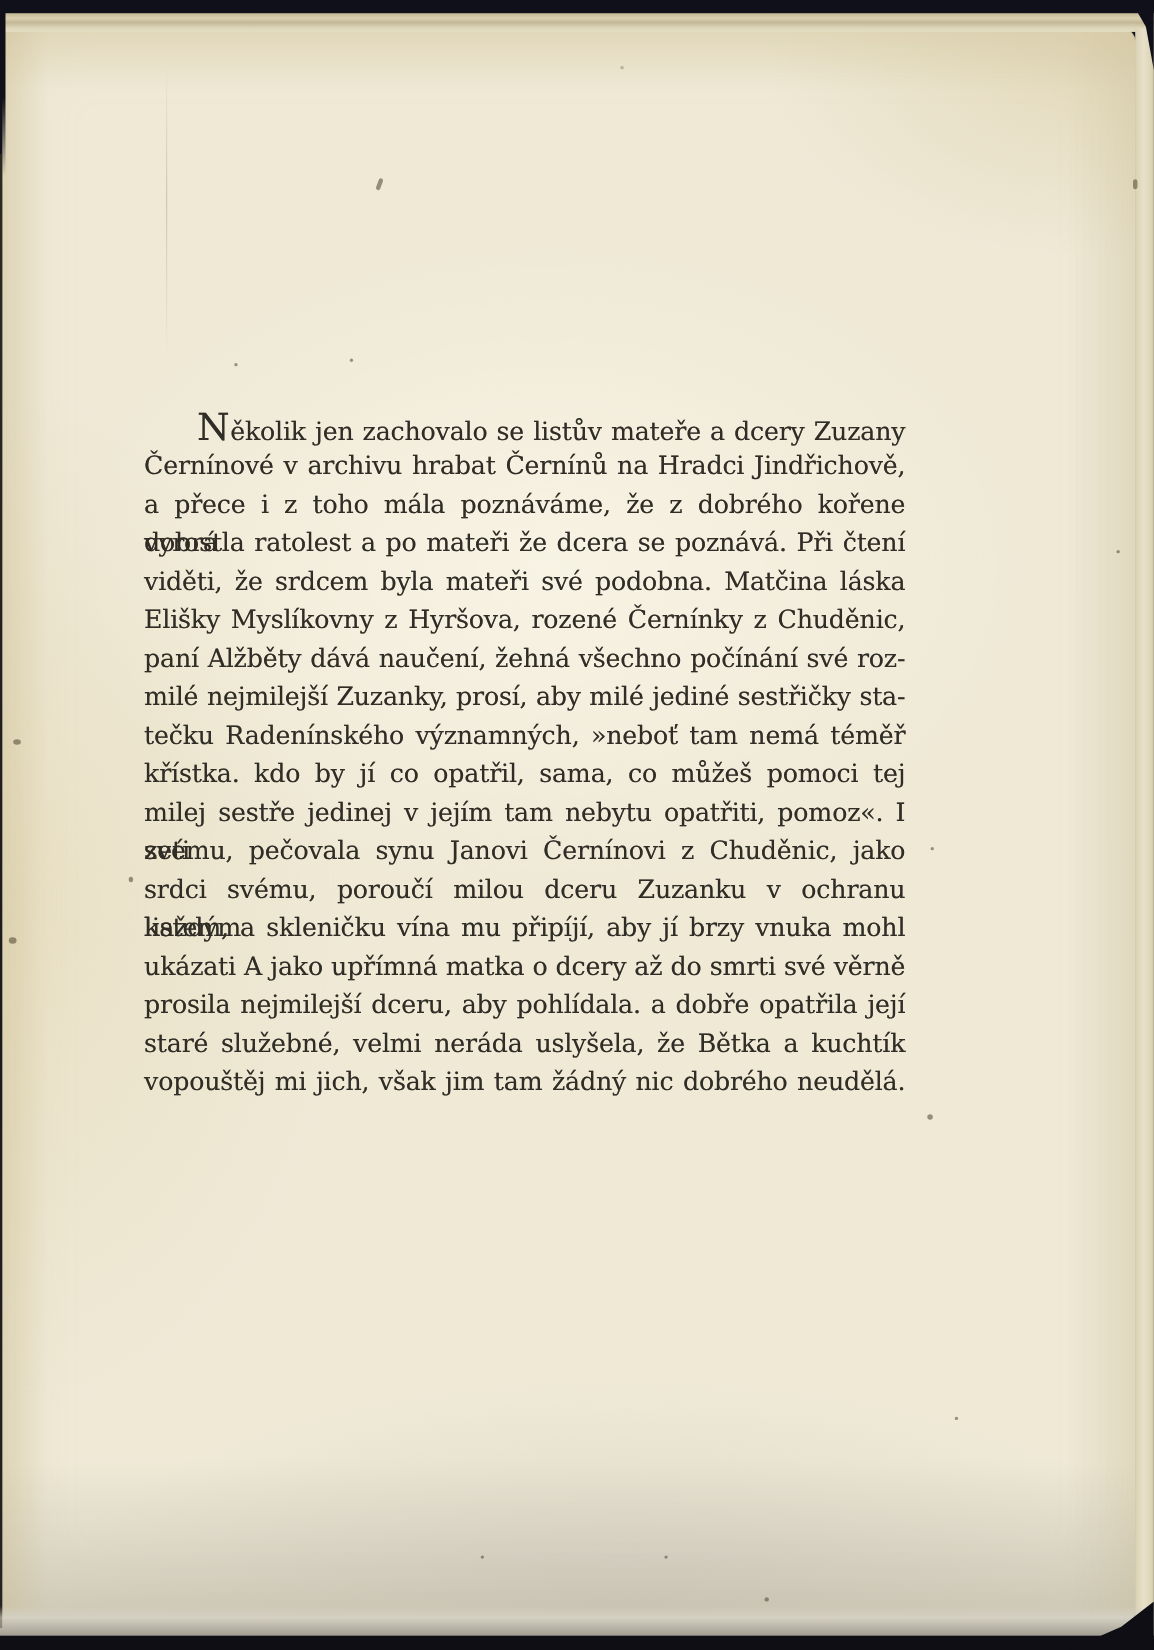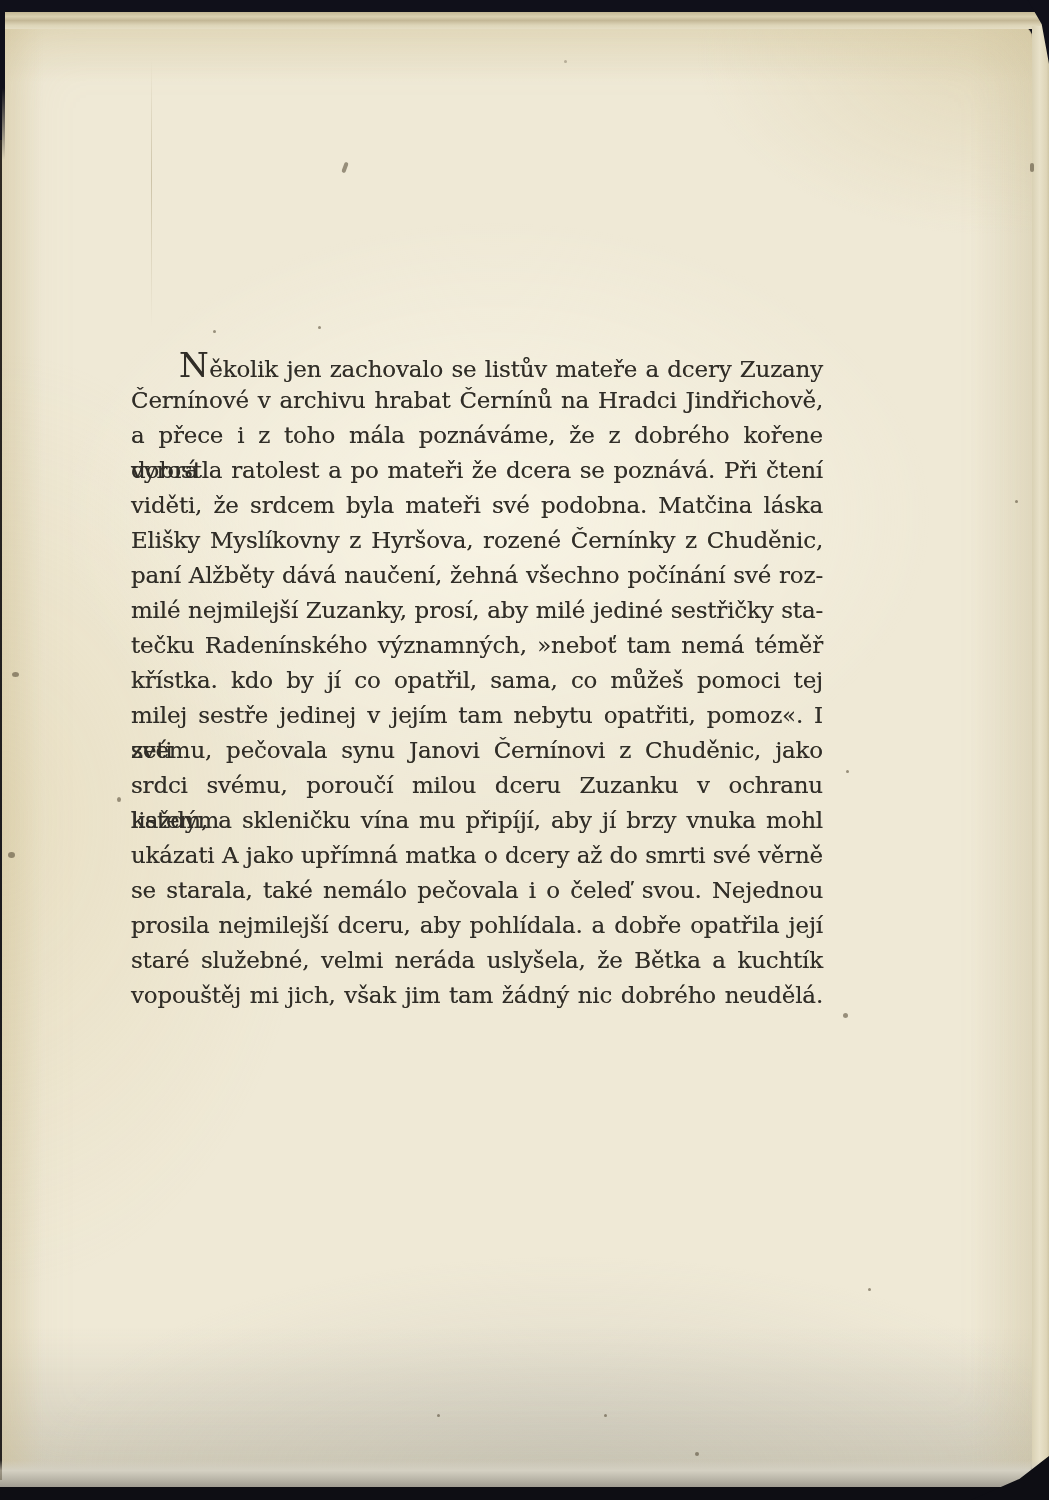--- a/index.html
+++ b/index.html
@@ -84,21 +84,21 @@
   }
   .dark-left-line {
     position: absolute; top: 140px; left: 0; width: 2px; bottom: 20px;
     background: linear-gradient(180deg, rgba(70,60,40,0.55), rgba(70,60,40,0.15) 60%, rgba(70,60,40,0.4));
     z-index: 5;
   }
 
   
   .text-block {
     position: absolute;
-    left: 131px; top: 348px; width: 692px;
+    left: 131px; top: 372px; width: 692px;
     color: #302d27;
     font-size: 23px;
     letter-spacing: -0.2px;
     text-shadow: 0 0 0.6px rgba(48,45,39,0.55);
     z-index: 3;
   }
   .t-line {
     line-height: 35px;
     height: 35px;
     text-align: justify;
@@ -147,21 +147,20 @@
     <div class="t-line">Elišky Myslíkovny z Hyršova, rozené Černínky z Chuděnic,</div>
     <div class="t-line">paní Alžběty dává naučení, žehná všechno počínání své roz-</div>
     <div class="t-line">milé nejmilejší Zuzanky, prosí, aby milé jediné sestřičky sta-</div>
     <div class="t-line">tečku Radenínského významných, »neboť tam nemá téměř</div>
     <div class="t-line">křístka. kdo by jí co opatřil, sama, co můžeš pomoci tej</div>
     <div class="t-line">milej sestře jedinej v jejím tam nebytu opatřiti, pomoz«. I zeti</div>
     <div class="t-line">svému, pečovala synu Janovi Černínovi z Chuděnic, jako</div>
     <div class="t-line">srdci svému, poroučí milou dceru Zuzanku v ochranu každým</div>
     <div class="t-line">listem, a skleničku vína mu připíjí, aby jí brzy vnuka mohl</div>
     <div class="t-line">ukázati A jako upřímná matka o dcery až do smrti své věrně</div>
-    <div class="t-line">se starala, také nemálo pečovala i o čeleď svou. Nejednou</div>
     <div class="t-line">prosila nejmilejší dceru, aby pohlídala. a dobře opatřila její</div>
     <div class="t-line">staré služebné, velmi neráda uslyšela, že Bětka a kuchtík</div>
     <div class="t-line">vopouštěj mi jich, však jim tam žádný nic dobrého neudělá.</div>
   </div>
 
   <div class="speck" style="left:343px; top:162px; width:4px; height:11px; transform:rotate(20deg); border-radius:2px;"></div>
   <div class="speck" style="left:12px;  top:672px;  width:7px; height:5px;"></div>
   <div class="speck" style="left:8px;   top:852px;  width:7px; height:6px;"></div>
   <div class="speck" style="left:117px; top:797px;  width:4px; height:5px;"></div>
   <div class="speck" style="left:843px; top:1013px; width:5px; height:5px;"></div>

